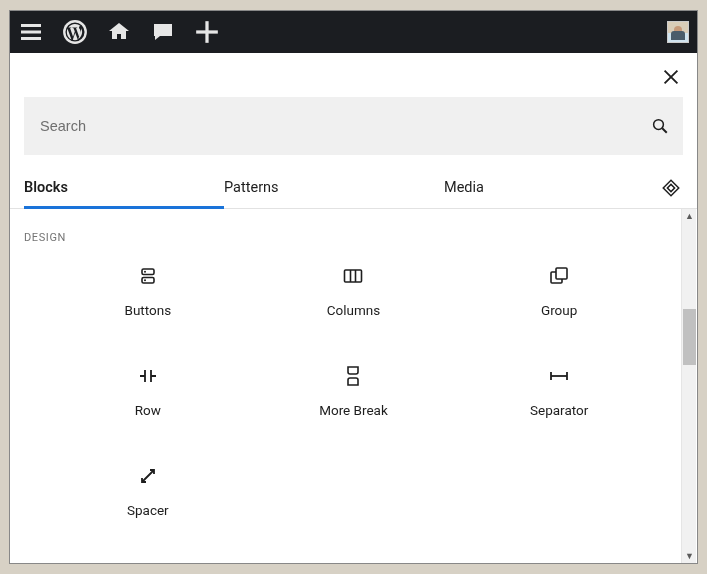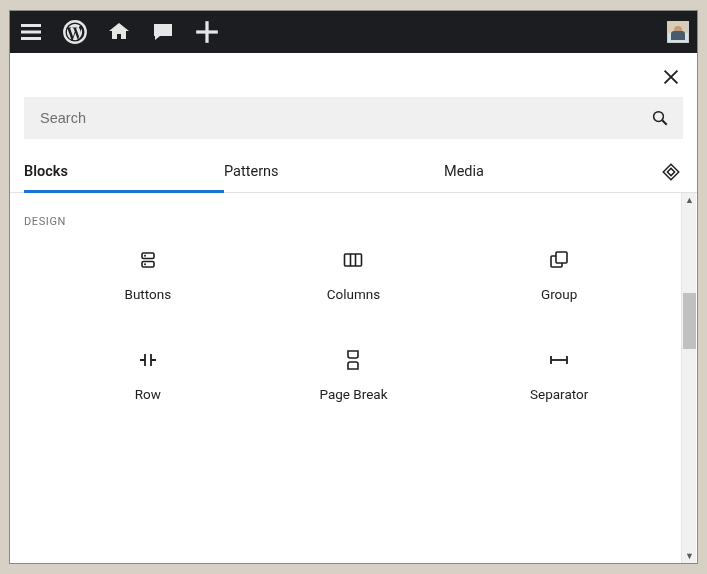--- a/index.html
+++ b/index.html
@@ -40,21 +40,21 @@
   .avatar::after{
     content:""; position:absolute; left:50%; bottom:2px; width:14px;height:9px;
     background:#4a5c6a; border-radius:3px 3px 0 0; transform:translateX(-50%);
   }
   
   .panel { flex:1; position:relative; display:flex; flex-direction:column; }
   .close-row { height:40px; display:flex; align-items:center; justify-content:flex-end; padding:0 12px; padding-top:8px;}
   .close-btn { width:28px;height:28px; display:flex;align-items:center;justify-content:center; cursor:pointer;}
   .search-wrap { padding:0 14px 0 14px; margin-top:4px;}
   .search {
-    background:#f0f0f0; height:42px; display:flex; align-items:center;
+    background:#f0f0f0; height:58px; display:flex; align-items:center;
     padding:0 14px; gap:10px;
   }
   .search input {
     flex:1; border:none; background:transparent; font-size:14.5px; color:#555; outline:none;
   }
   .search input::placeholder{ color:#6f6f6f; }
   .search .sicon{ width:18px;height:18px; color:#000;}
   
   .tabs-row { display:flex; align-items:center; border-bottom:1px solid #e2e2e2; padding:0 14px; margin-top:12px;justify-content:space-between;}
   .tabs { display:flex; flex:1;}
@@ -229,34 +229,42 @@
         </div>
 
 
 
         <div class="block-item">
           <span class="block-icon">
             <svg viewBox="0 0 24 24">
                 <path stroke="#1e1e1e" stroke-width="1.6" fill="none" d="M7 3h10v5a2 2 0 01-2 2H9a2 2 0 01-2-2V3zM7 21h10v-5a2 2 0 00-2-2H9a2 2 0 00-2 2v5z"></path>
               </svg>
           </span>
-          <span>Page Break</span>
+          <span>More Break</span>
         </div>
 
         <div class="block-item">
           <span class="block-icon">
             <svg viewBox="0 0 24 24">
                 <line x1="4" y1="12" x2="20" y2="12" stroke="#1e1e1e" stroke-width="1.8"></line>
                 <line x1="4" y1="8" x2="4" y2="16" stroke="#1e1e1e" stroke-width="1.8"></line>
                 <line x1="20" y1="8" x2="20" y2="16" stroke="#1e1e1e" stroke-width="1.8"></line>
               </svg>
           </span>
           <span>Separator</span>
         </div>
 
+        <div class="block-item">
+          <span class="block-icon">
+            <svg viewBox="0 0 24 24">
+                <path stroke="#1e1e1e" stroke-width="1.8" fill="none" d="M6 18L18 6M14 6h4v4M10 18H6v-4"></path>
+              </svg>
+          </span>
+          <span>Spacer</span>
+        </div>
 
       </div>
 
       <div class="scrollbar-track"></div>
       <div class="scrollbar-arrow up">▲</div>
       <div class="scrollbar-thumb"></div>
       <div class="scrollbar-arrow down">▼</div>
     </div>
   </div>
 </div>

